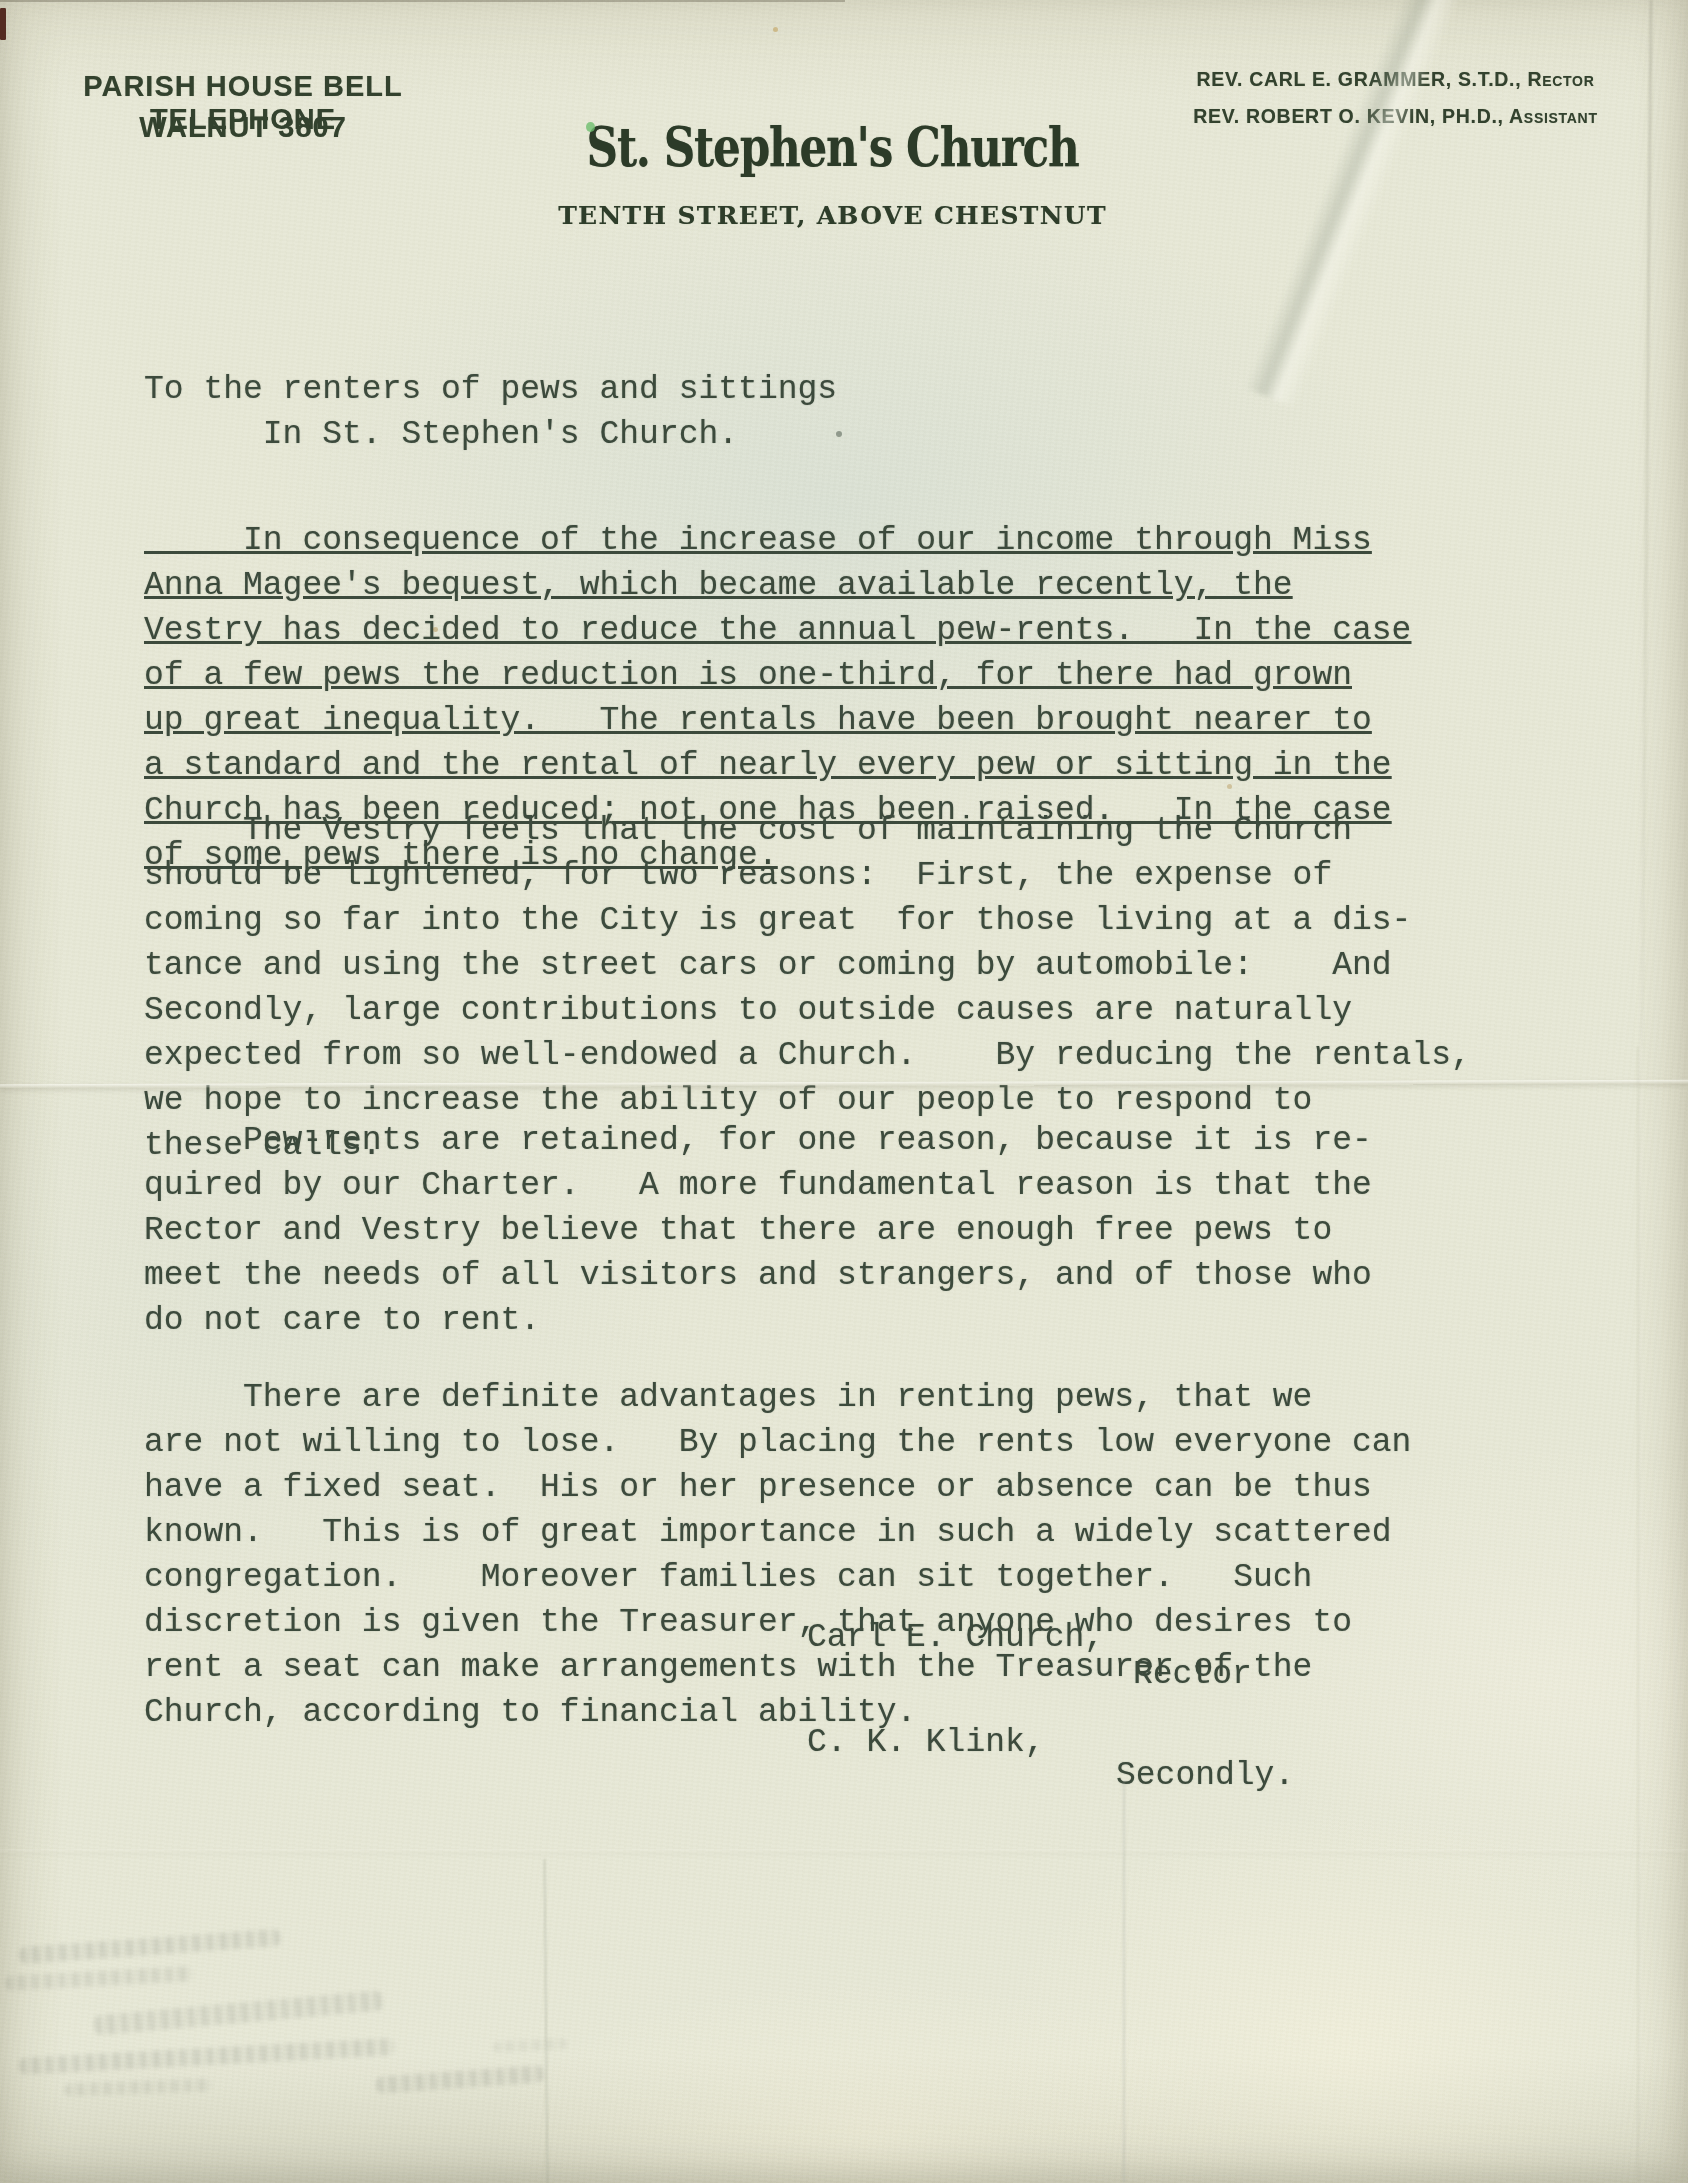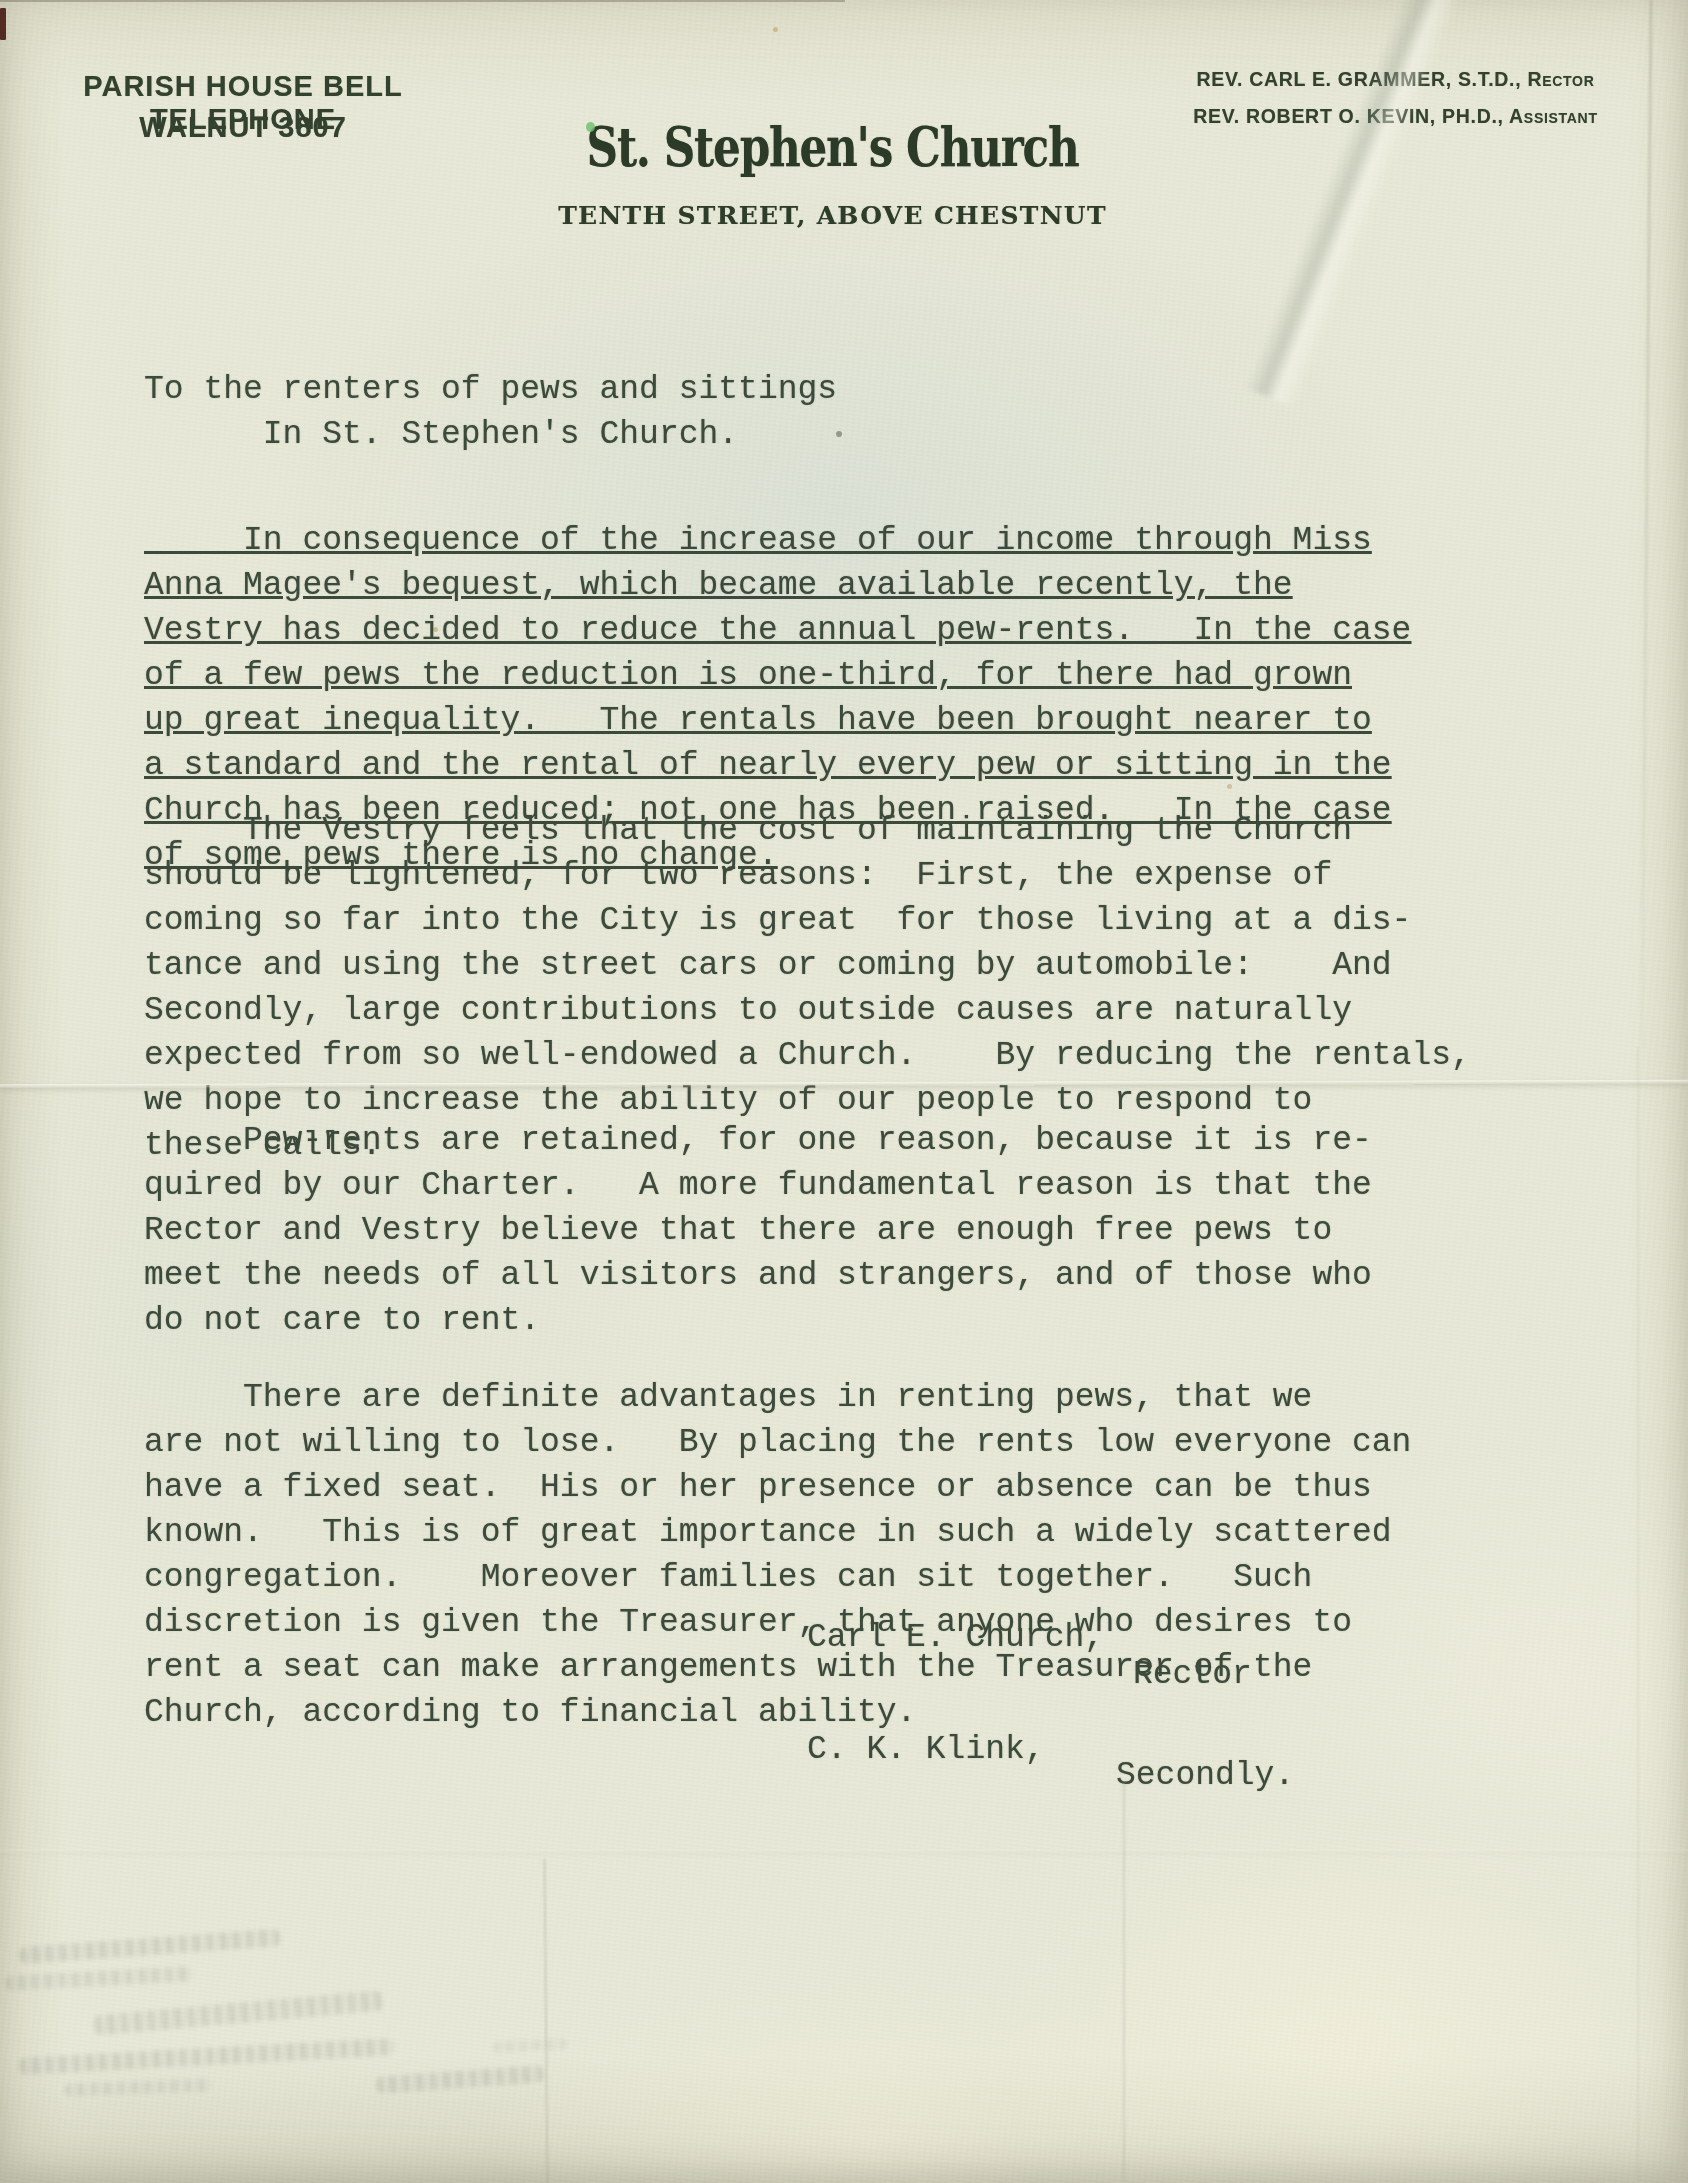--- a/index.html
+++ b/index.html
@@ -132,21 +132,21 @@
 are not willing to lose.   By placing the rents low everyone can
 have a fixed seat.  His or her presence or absence can be thus
 known.   This is of great importance in such a widely scattered
 congregation.    Moreover families can sit together.   Such
 discretion is given the Treasurer, that anyone who desires to
 rent a seat can make arrangements with the Treasurer of the
 Church, according to financial ability.</pre>
 
   <pre class="type" style="left:807px; top:1615px;">Carl E. Church,</pre>
   <pre class="type" style="left:1133px; top:1652px;">Rector</pre>
-  <pre class="type" style="left:807px; top:1720px;margin-top:7px;">C. K. Klink,</pre>
+  <pre class="type" style="left:807px; top:1720px;">C. K. Klink,</pre>
   <pre class="type" style="left:1116px; top:1753px;">Secondly.</pre>
 
   <div class="speck" style="left:836px; top:431px; width:6px; height:6px; background:rgba(70,82,70,0.5); filter:blur(0.7px);"></div>
 
   <div class="abs crease-h" style="top:1082px; transform:rotate(-0.15deg);"></div>
   <div class="abs crease-h" style="top:1849px; opacity:0.22;"></div>
 
   <div class="abs crease-v" style="left:1409px; top:-13.4px; width:54px; height:443px; transform:rotate(22deg); transform-origin:50% 0;
        background:linear-gradient(to right, transparent 0%, rgba(150,158,142,0.35) 35%, rgba(248,248,238,0.5) 62%, transparent 100%);
        filter:blur(2.7px);"></div>

